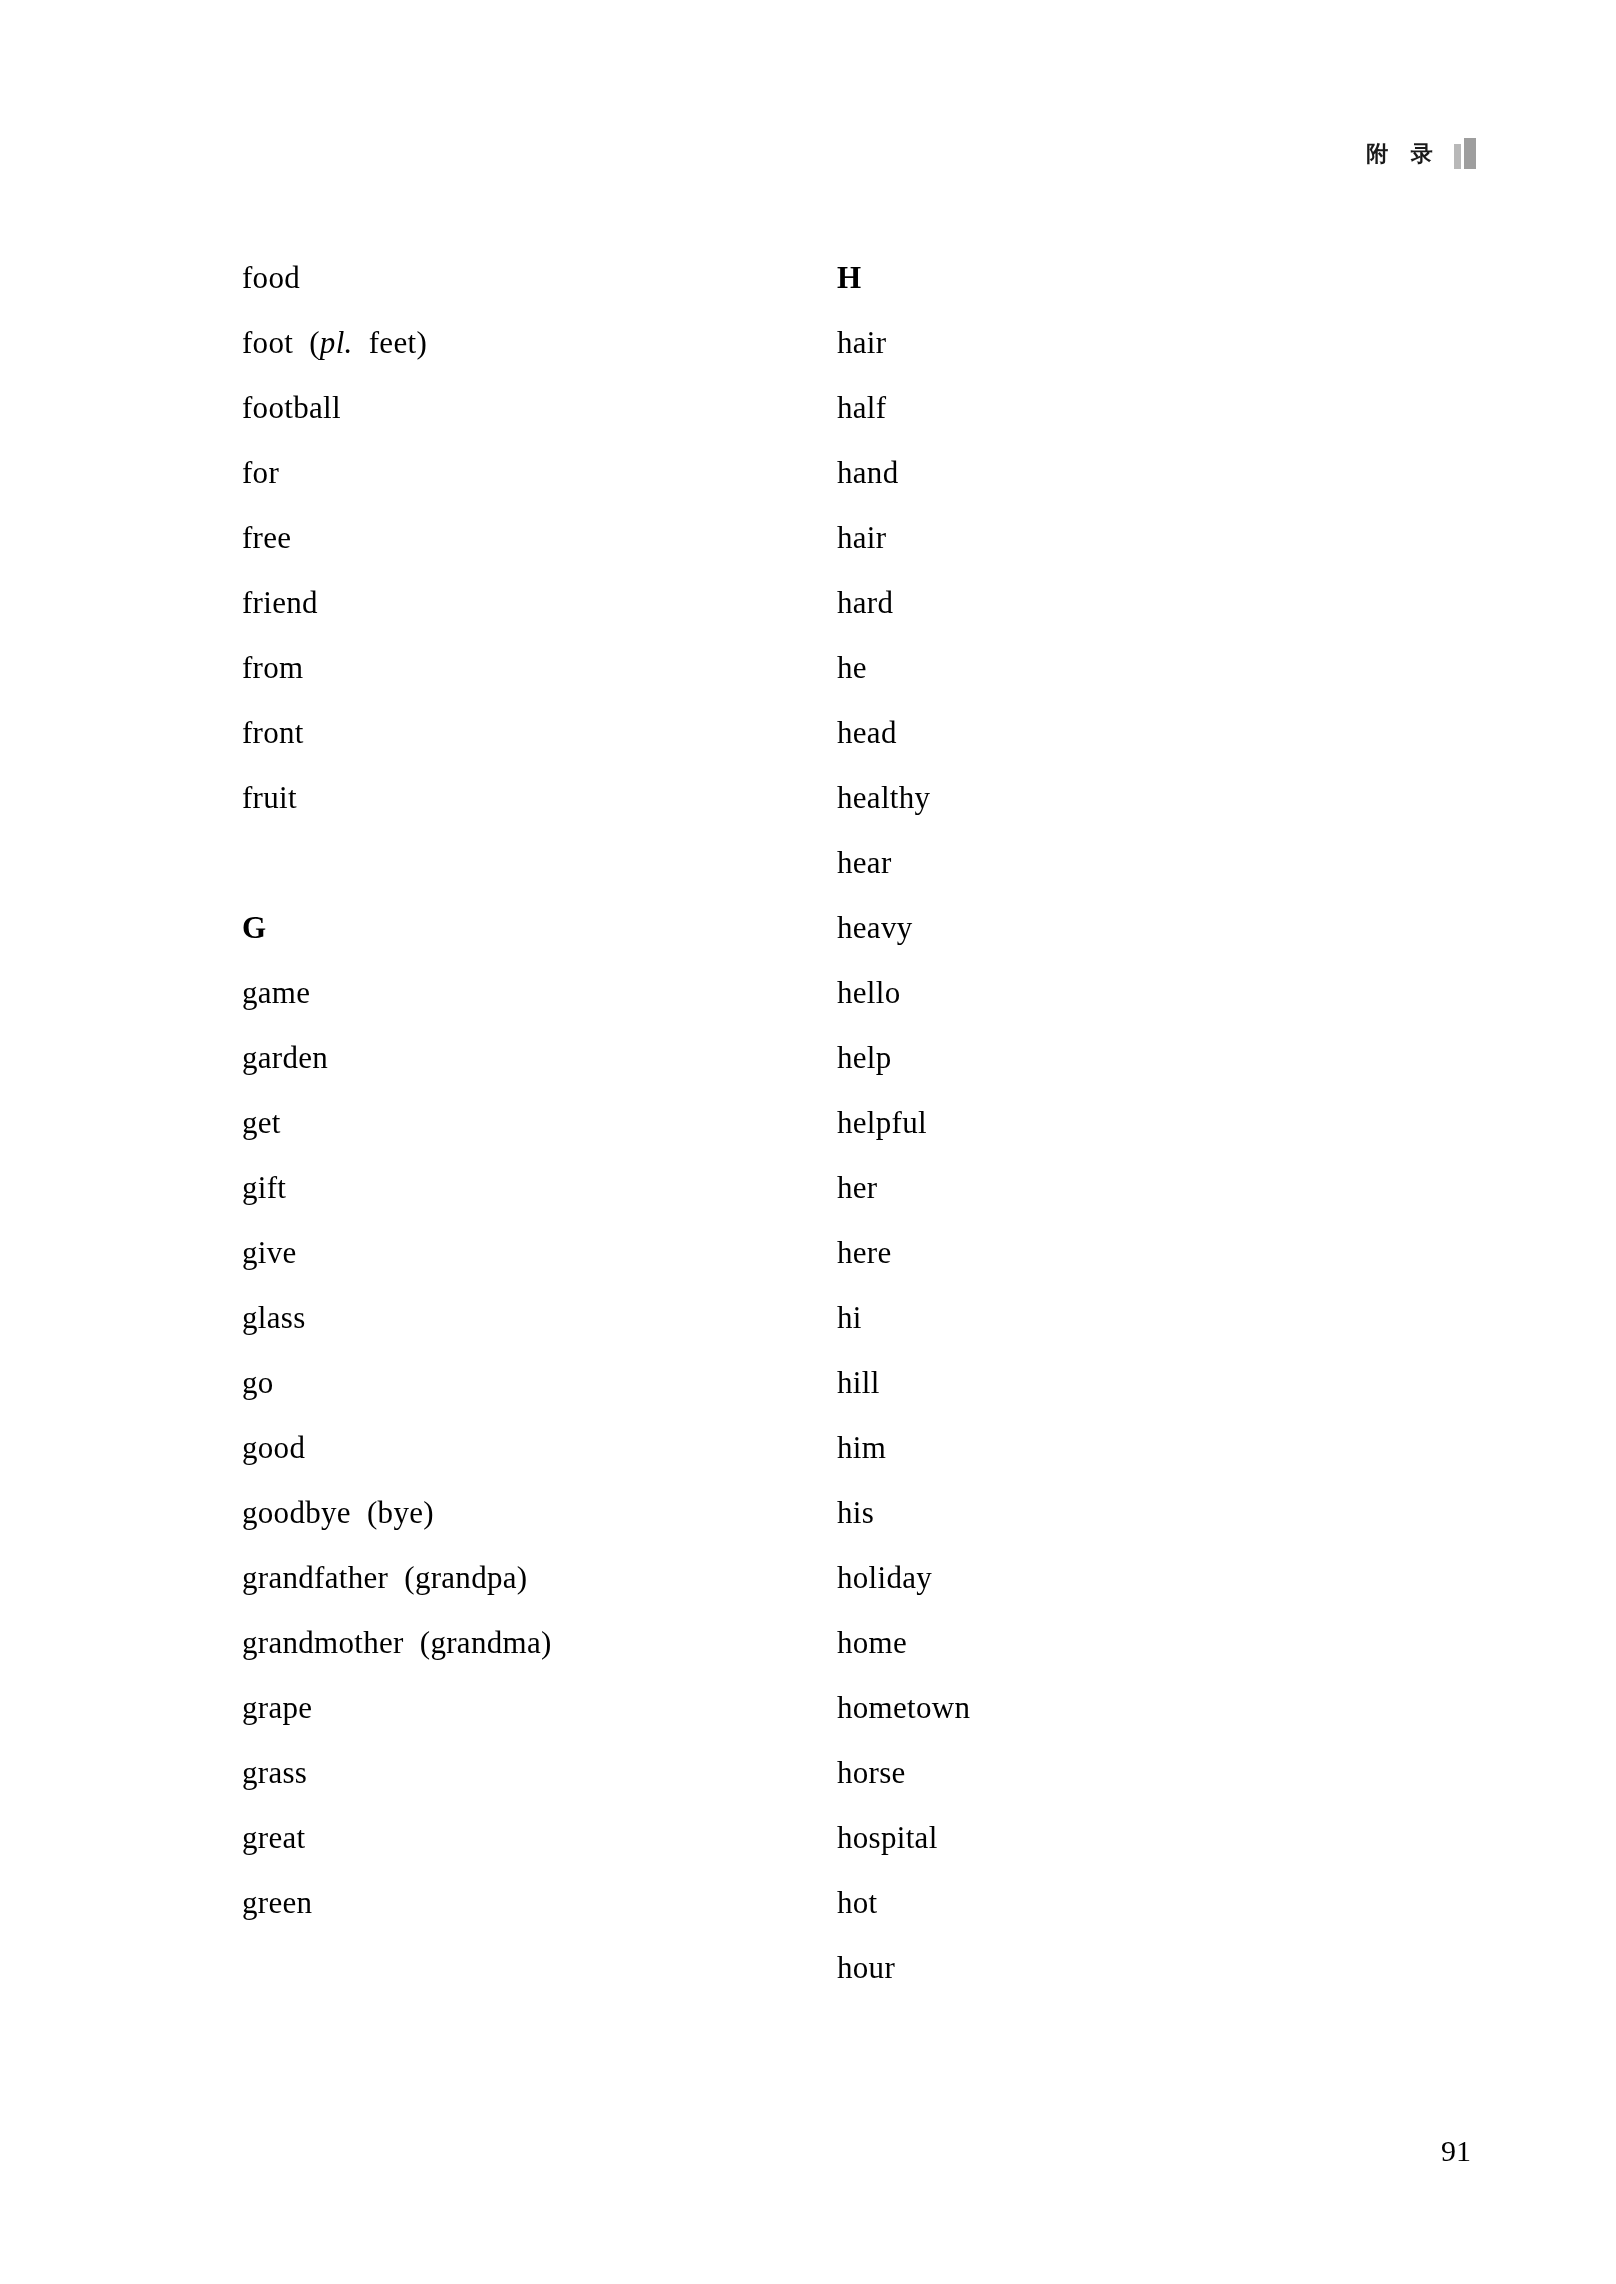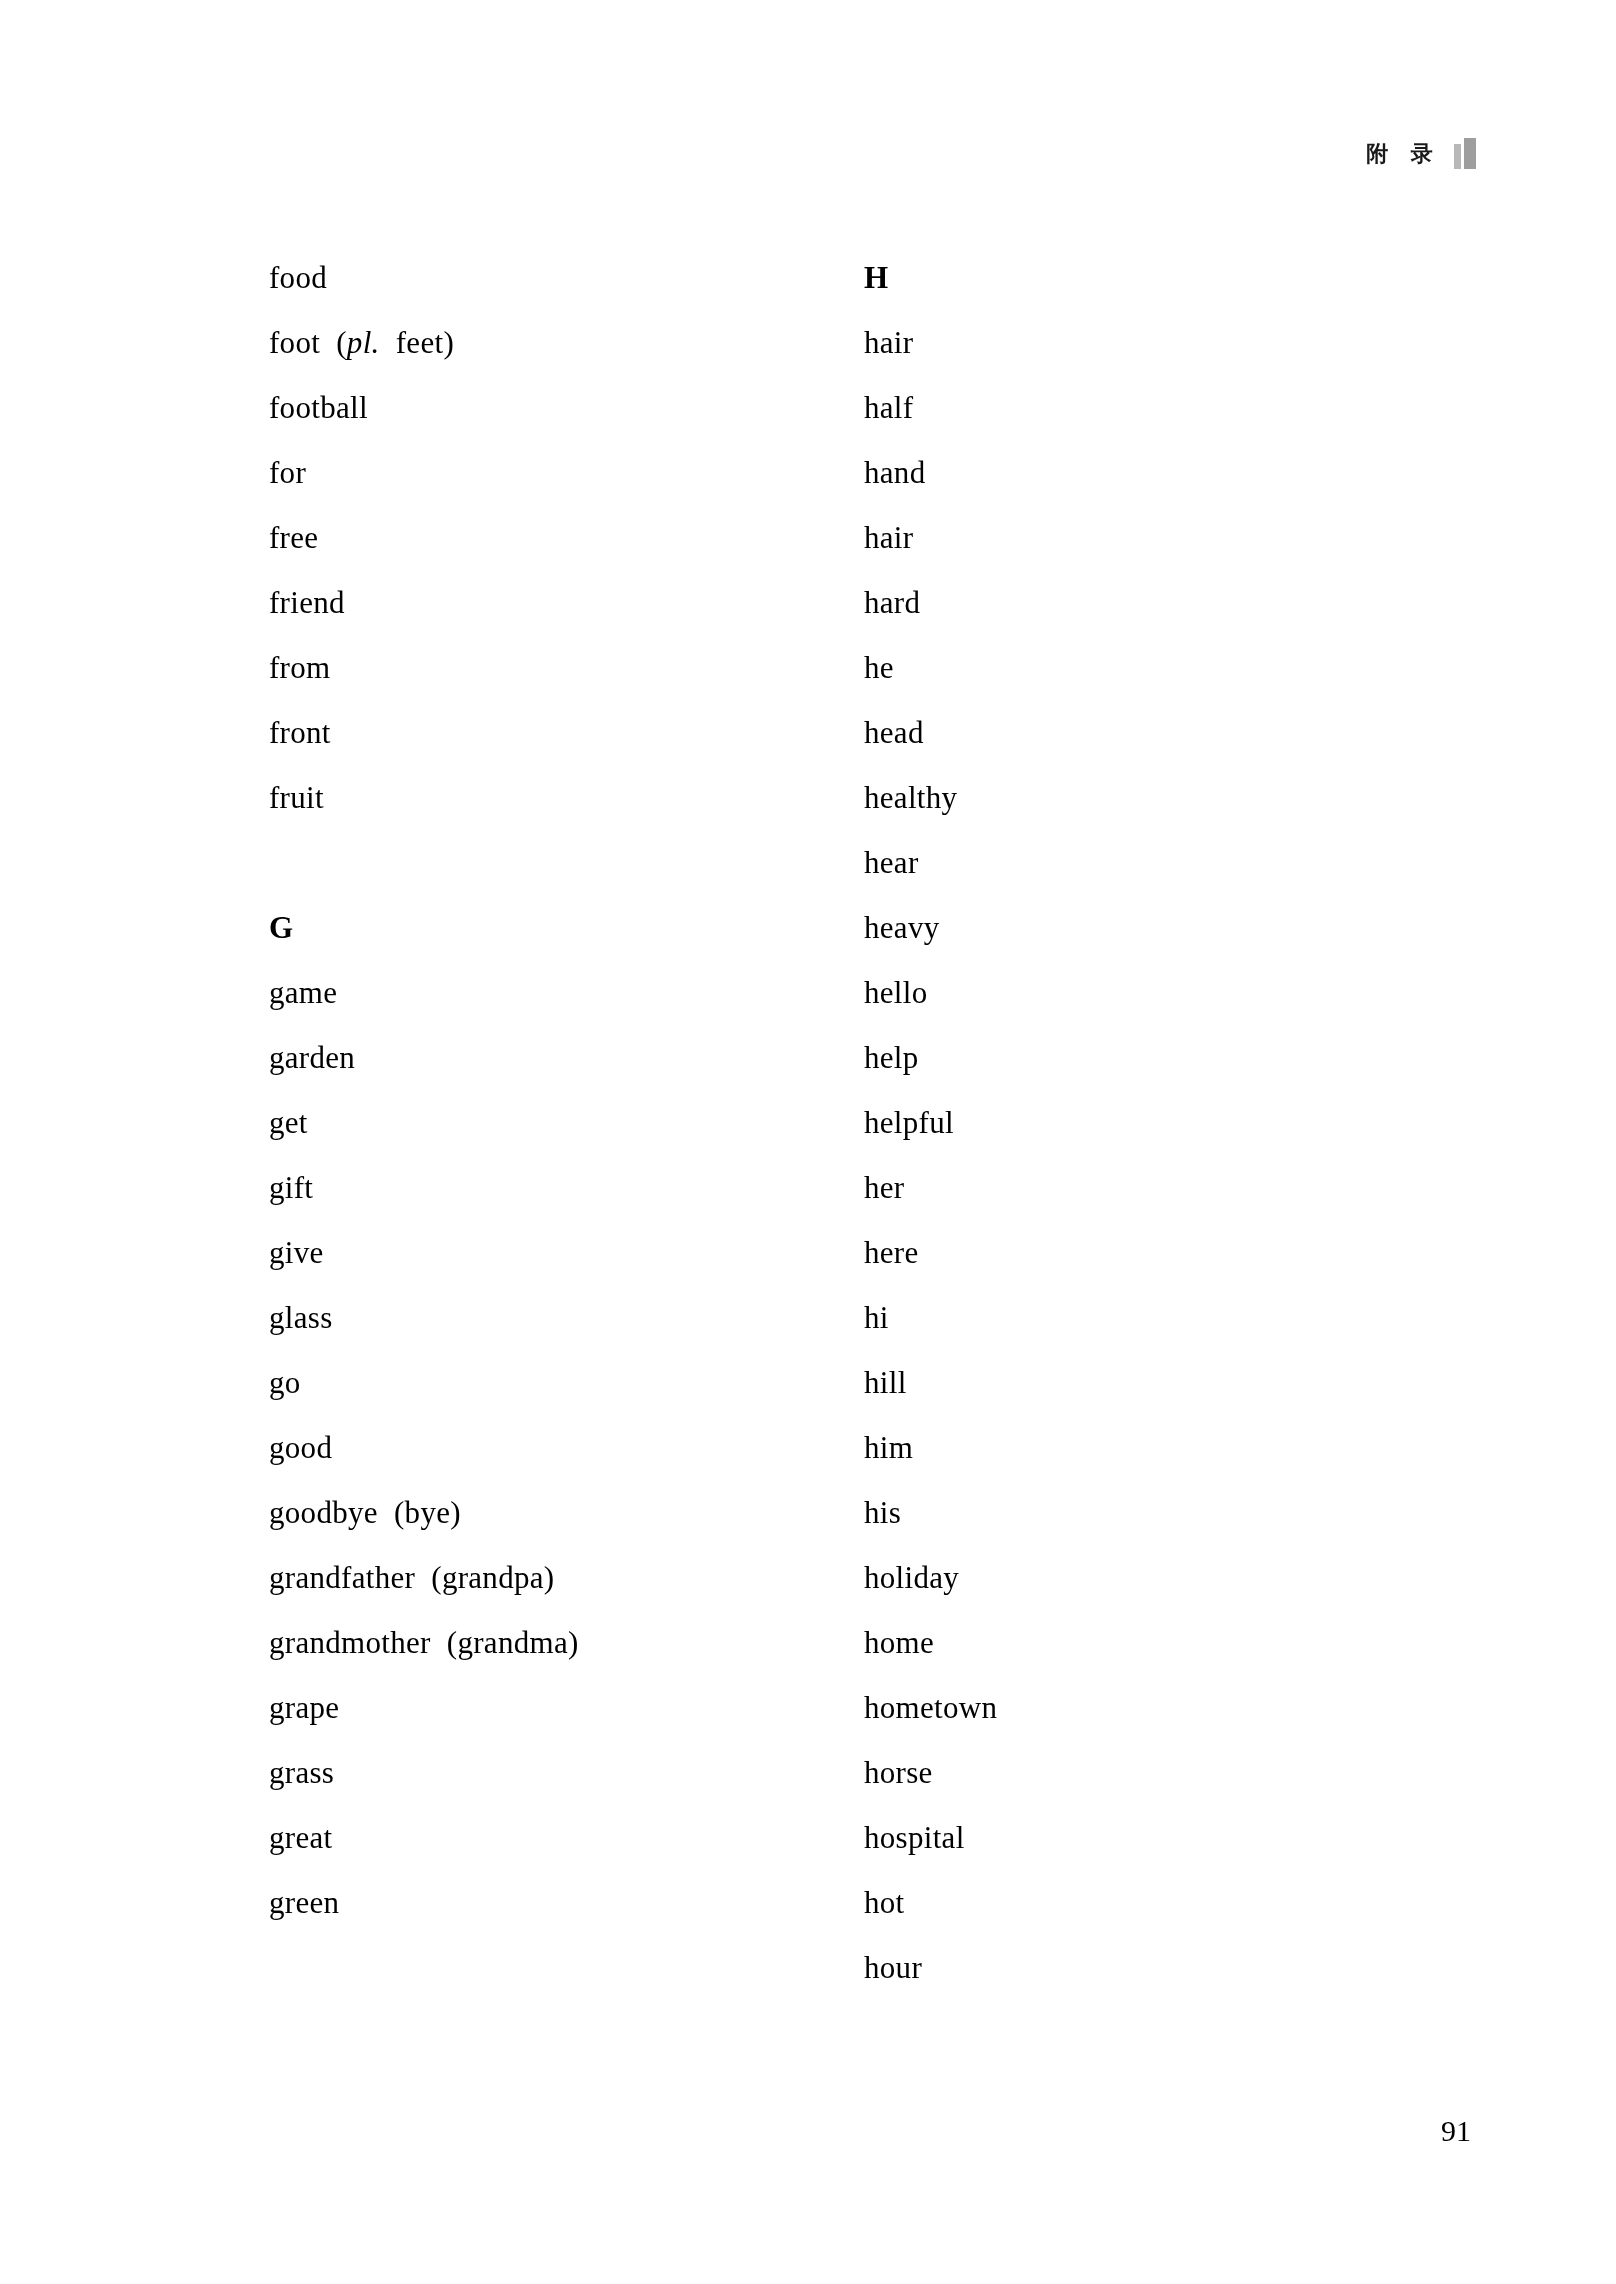--- a/index.html
+++ b/index.html
@@ -55,21 +55,20 @@
   }
 
   
   .columns {
     position: absolute;
     top: 245px;
     left: 242px;
     width: 1190px;
     display: flex;
     gap: 0;
-    margin-left: 27px;
   }
   .col {
     width: 595px;
   }
   .entry {
     font-size: 31px;
     line-height: 65px;
     white-space: pre;
     letter-spacing: 0.3px;
   }
@@ -82,21 +81,21 @@
     line-height: 65px;
   }
   .entry .ital {
     font-style: italic;
   }
 
   
   .page-number {
     position: absolute;
     right: 146px;
-    bottom: 136px;
+    bottom: 116px;
     font-size: 30px;
     font-family: "Liberation Serif", serif;
   }
 </style>
 </head>
 <body>
 
 <div class="page">
 
   <div class="header">

